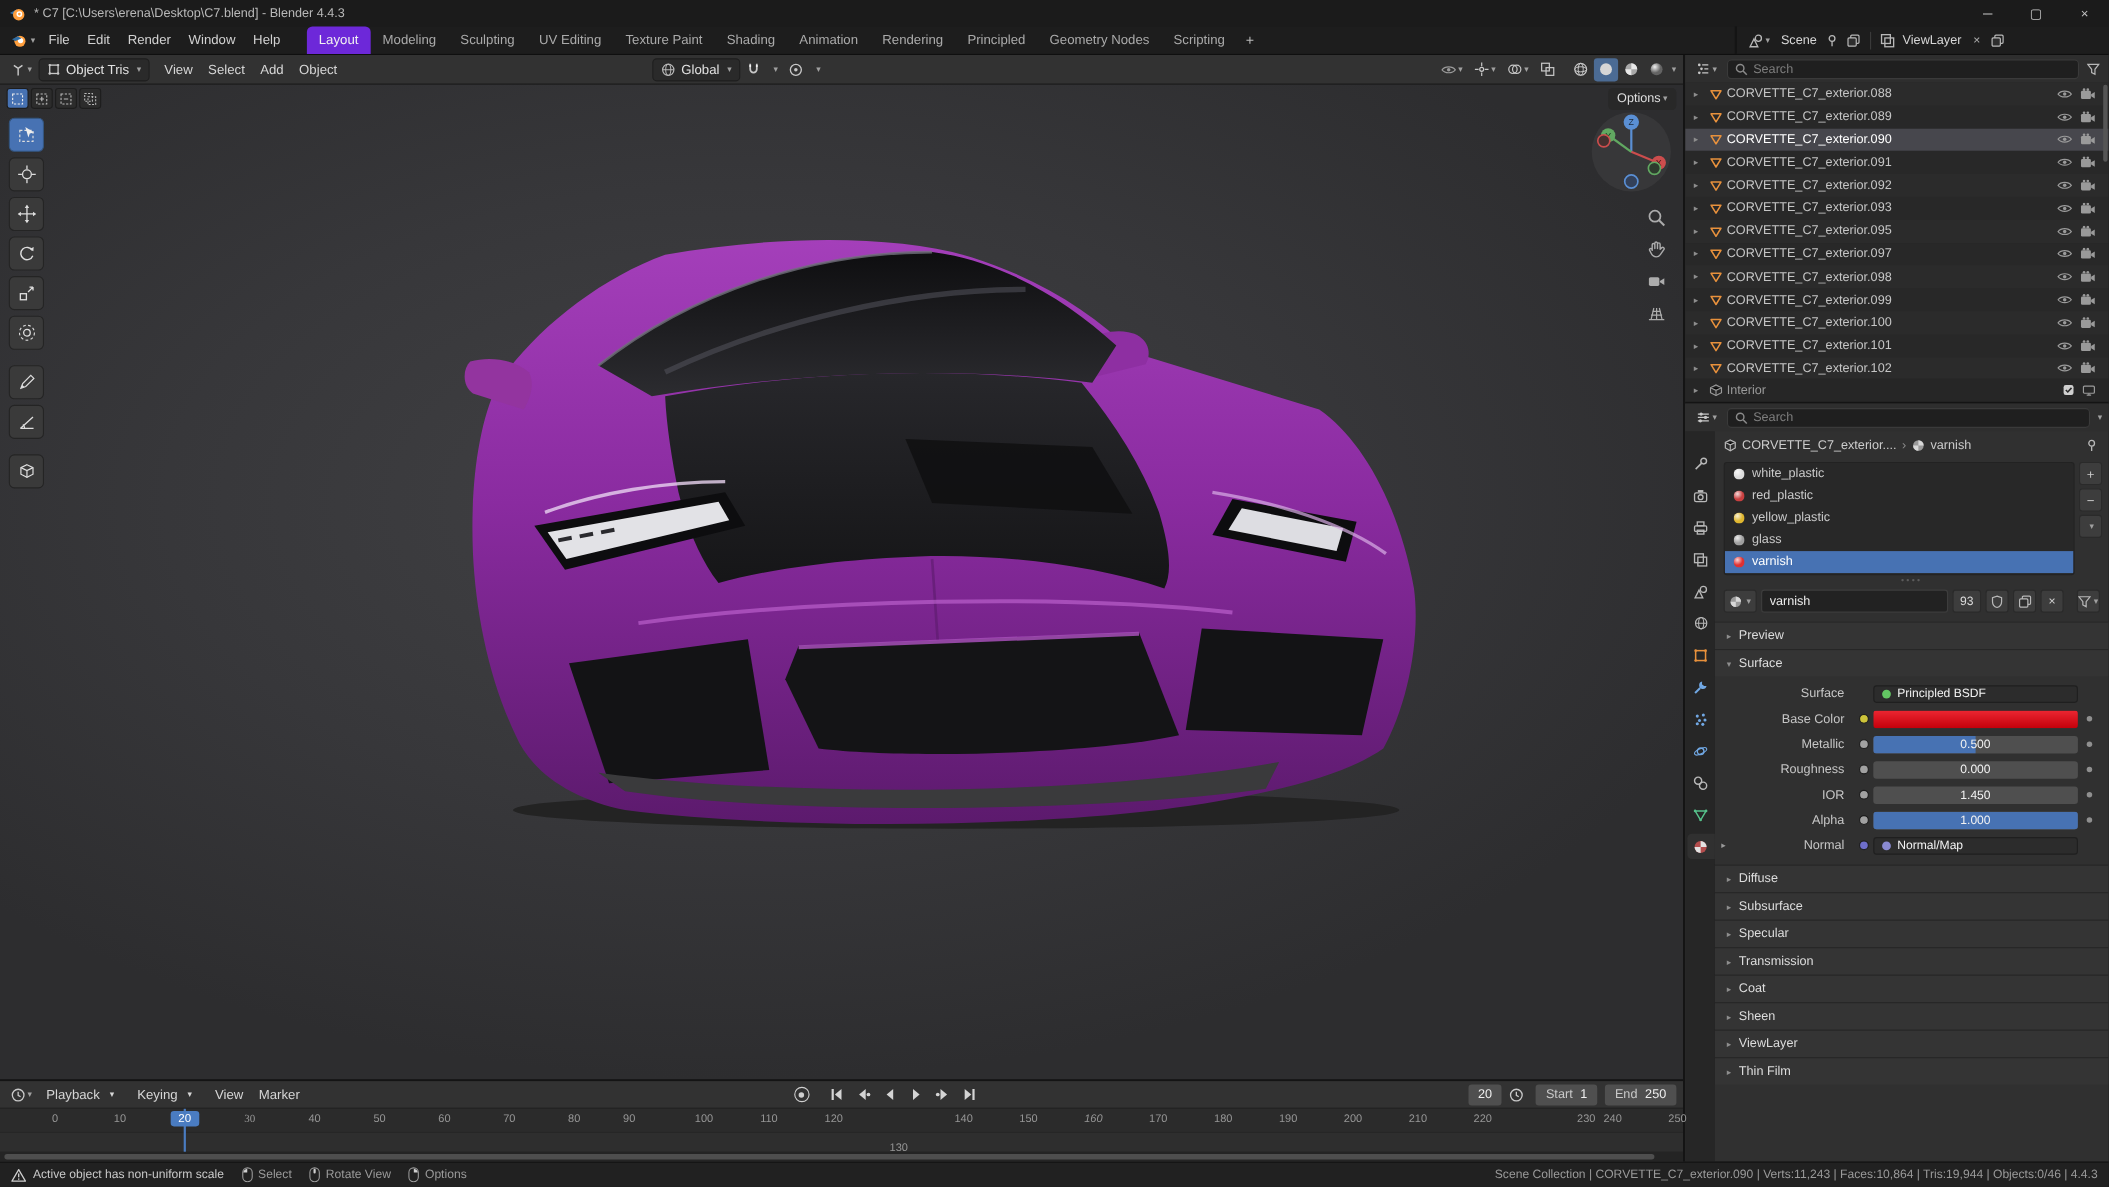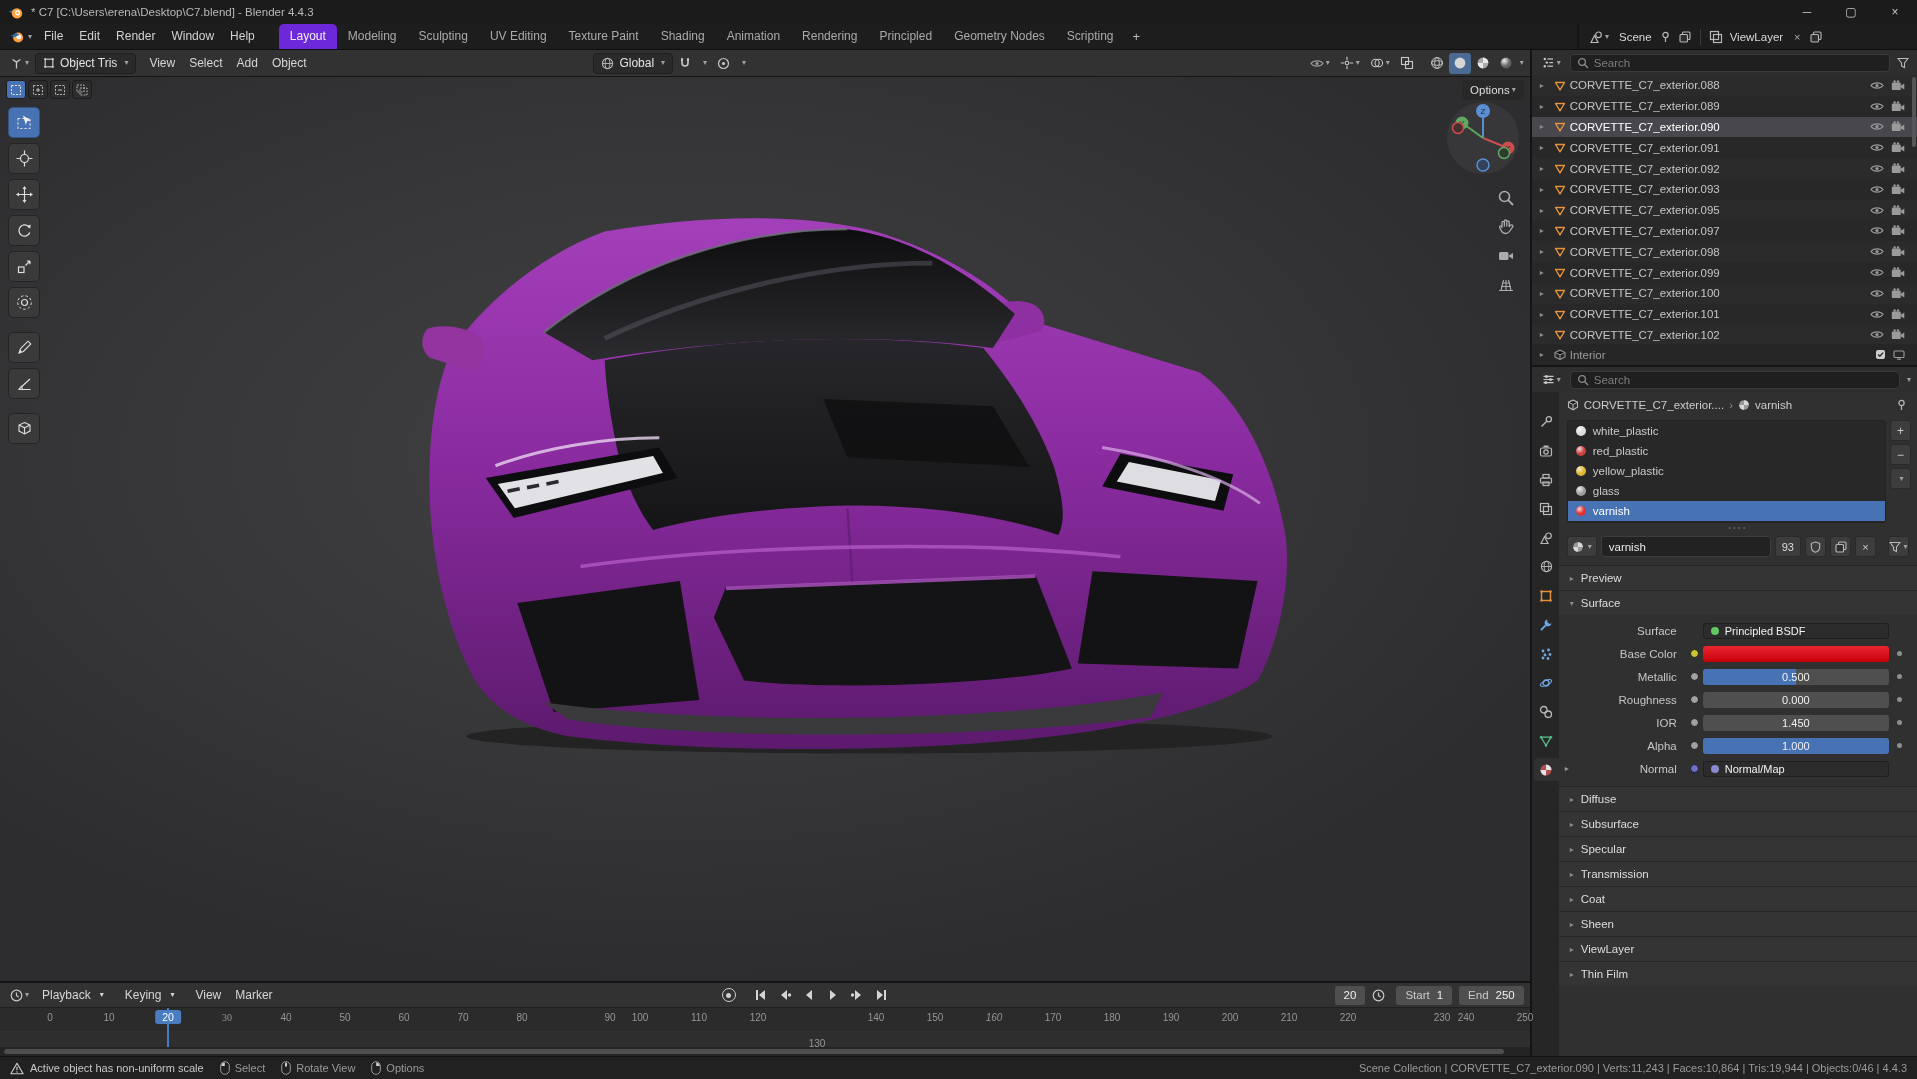--- a/index.html
+++ b/index.html
@@ -646,21 +646,21 @@
           <div class="tl-ruler" id="tl-ruler">
               <span class="tick" style="left: 50px;">0</span>
               <span class="tick" style="left: 109px;">10</span>
               <span class="tick" style="left: 168px;">20</span>
               <span class="tick" style="left: 227px; font-family: Liberation Serif, serif;">30</span>
               <span class="tick" style="left: 286px;">40</span>
               <span class="tick" style="left: 345px;">50</span>
               <span class="tick" style="left: 404px;">60</span>
               <span class="tick" style="left: 463px;">70</span>
               <span class="tick" style="left: 522px;">80</span>
-              <span class="tick" style="left: 610px;">90</span>
+              <span class="tick" style="left: 572px;">90</span>
               <span class="tick" style="left: 640px;">100</span>
               <span class="tick" style="left: 699px;">110</span>
               <span class="tick" style="left: 758px;">120</span>
               <span class="tick" style="left: 817px; margin-top: 26px;">130</span>
               <span class="tick" style="left: 876px;">140</span>
               <span class="tick" style="left: 935px;">150</span>
               <span class="tick" style="left: 994px; font-style: italic;">160</span>
               <span class="tick" style="left: 1053px;">170</span>
               <span class="tick" style="left: 1112px;">180</span>
               <span class="tick" style="left: 1171px;">190</span>

